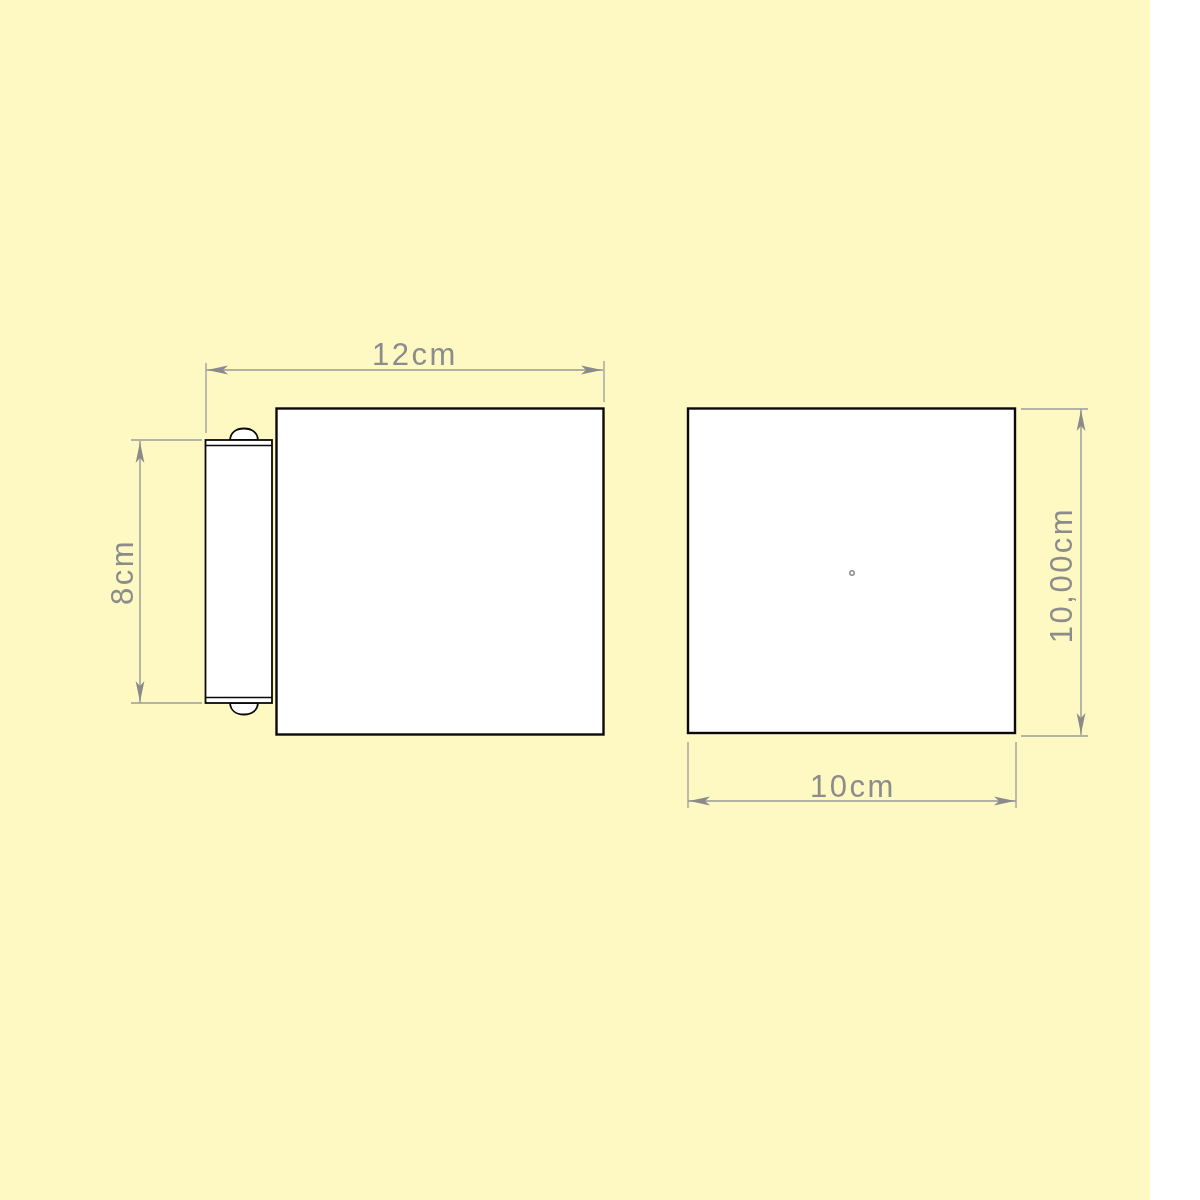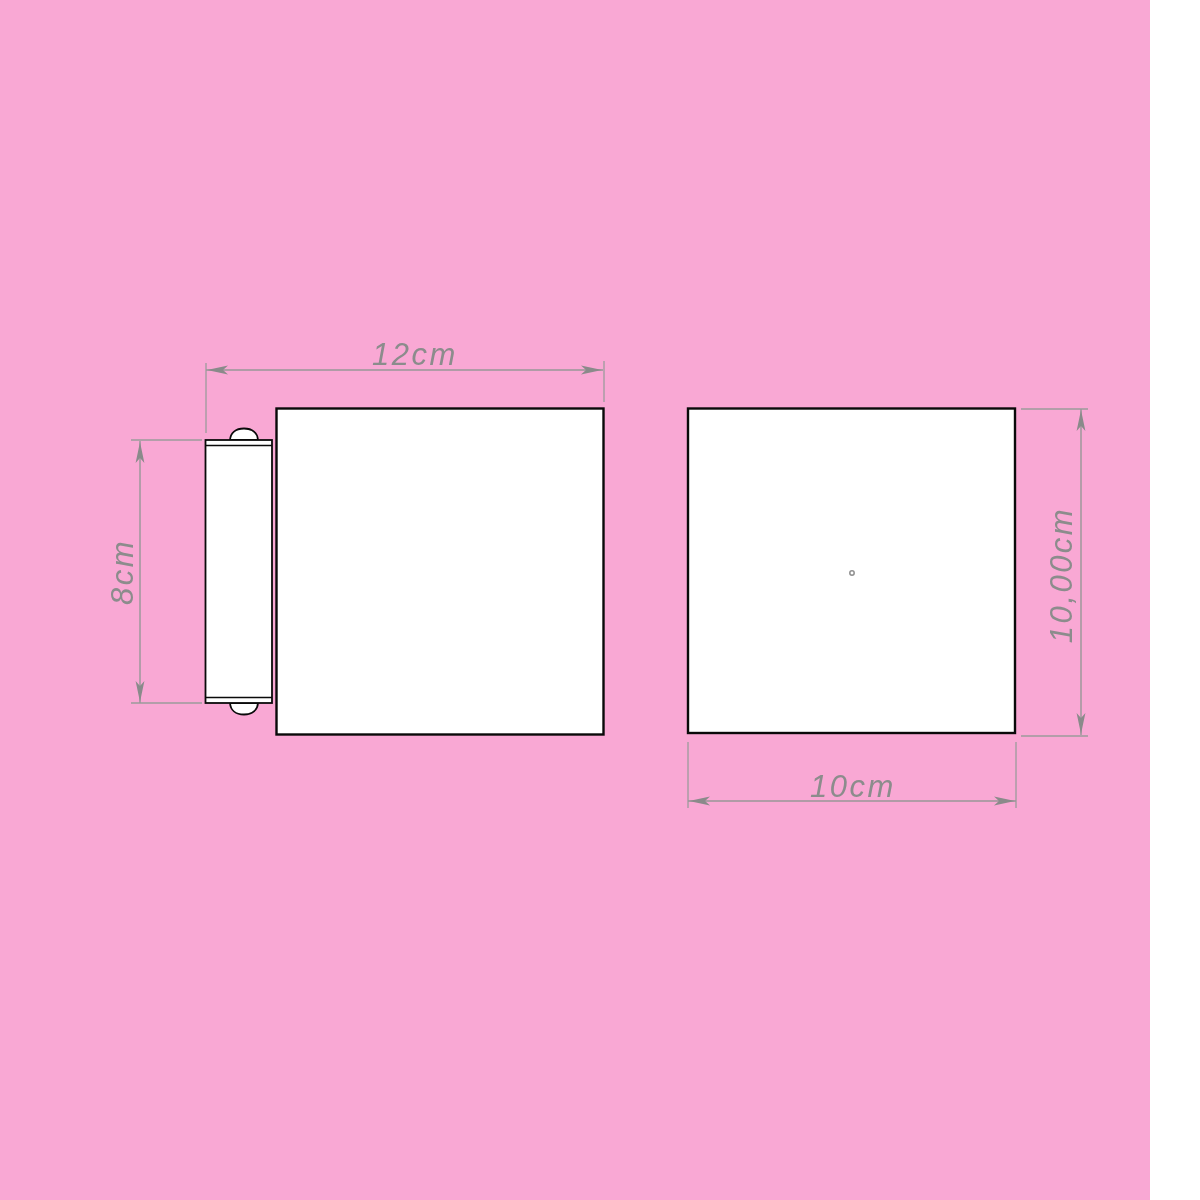--- a/index.html
+++ b/index.html
@@ -7,22 +7,21 @@
     padding: 0;
     background: #ffffff;
     width: 1200px;
     height: 1200px;
     overflow: hidden;
   }
   .stage {
     position: relative;
     width: 1150px;
     height: 1200px;
-    background: #f9a8d4;
-    font-style: italic;
+    background: #fef9c3;
   }
   svg { display: block; }
   .outline {
     fill: #ffffff;
     stroke: #0a0a0a;
     stroke-width: 2.4;
     stroke-linejoin: miter;
   }
   .outline-thin {
     fill: #ffffff;

